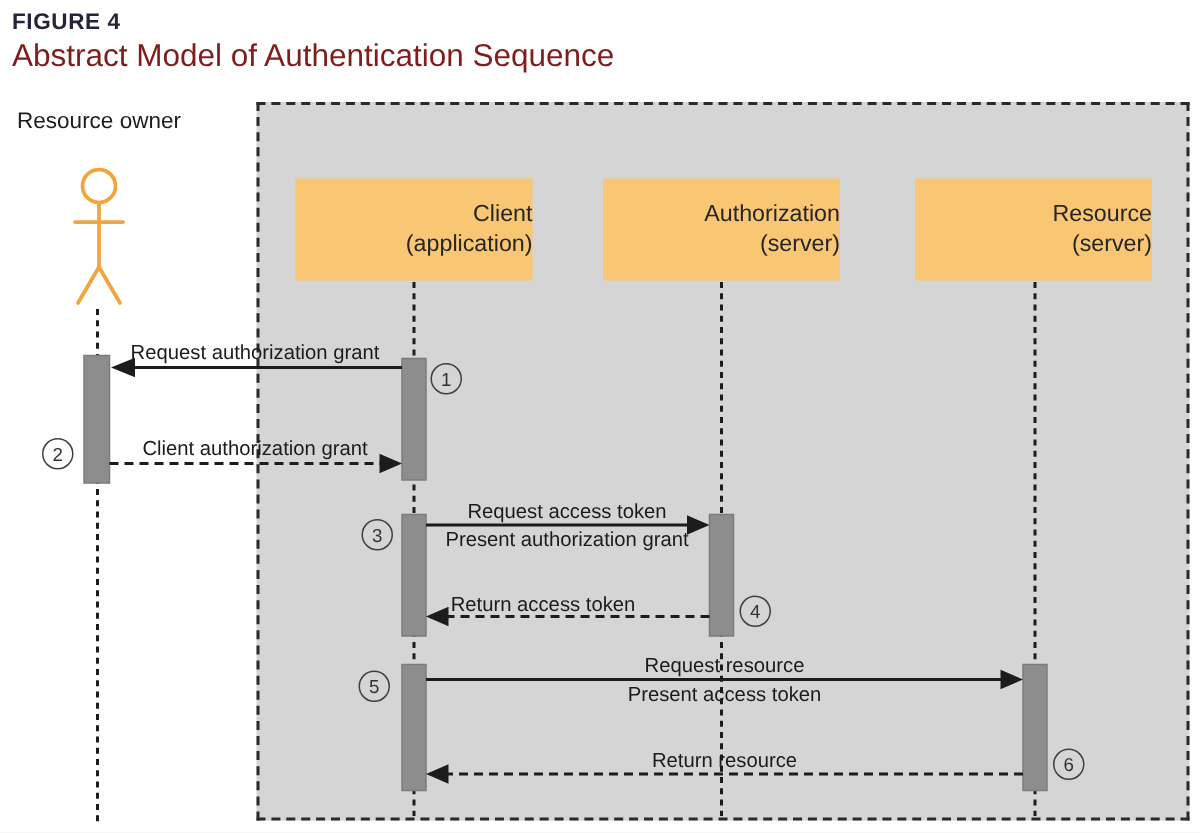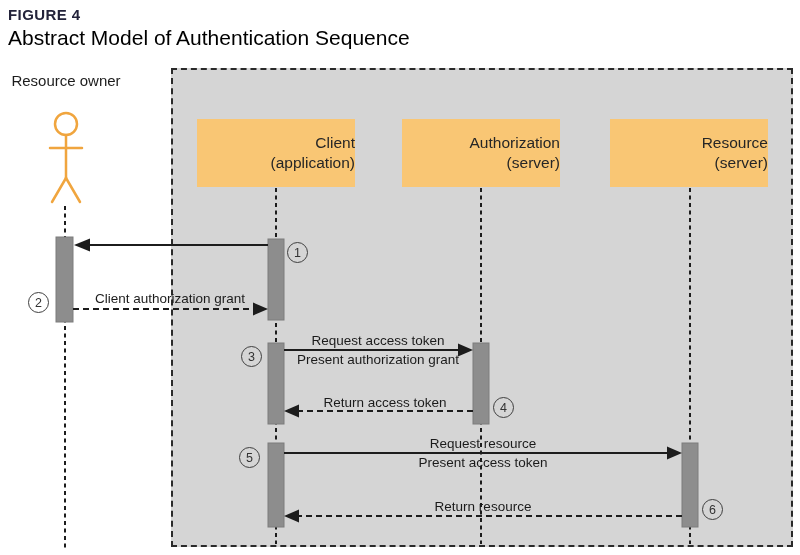--- a/index.html
+++ b/index.html
@@ -12,21 +12,21 @@
     font-family: "Liberation Sans", "DejaVu Sans", sans-serif;
   }
   .figure-label {
     position: absolute; left: 8px; top: 6px;
     font-size: 15px; font-weight: 700; letter-spacing: 0.4px;
     color: #23233a;
   }
   .figure-title {
     position: absolute; left: 8px; top: 26px;
     font-size: 21px; font-weight: 500;
-    color: #000000;
+    color: #7f1d1d;
   }
   .boundary {
     position: absolute; left: 171px; top: 68px;
     width: 622px; height: 479px;
     background: #d5d5d5;
     border: 2px dashed #2a2a2a;
     box-sizing: border-box;
   }
   .actor-label {
     position: absolute; left: 0px; top: 72px; width: 132px;
@@ -44,21 +44,21 @@
   .pbox.auth   { left: 402px; }
   .pbox.res    { left: 610px; }
   .msg {
     position: absolute; transform: translateX(-50%);
     font-size: 13.5px; color: #1b1b1b; white-space: nowrap;
   }
   .m1  { left: 170px; top: 227px; }
   .m2  { left: 170px; top: 291px; }
   .m3a { left: 378px; top: 333px; }
   .m3b { left: 378px; top: 352px; }
-  .m4  { left: 385px; top: 395px; }
+  .m4  { left: 362px; top: 395px; }
   .m5a { left: 483px; top: 436px; }
   .m5b { left: 483px; top: 455px; }
   .m6  { left: 483px; top: 499px; }
   .step {
     position: absolute; width: 21px; height: 21px;
     border: 1.5px solid #3f3f3f; border-radius: 50%;
     box-sizing: border-box;
     display: flex; align-items: center; justify-content: center;
     font-size: 12.5px; color: #333333; background: transparent;
   }
@@ -137,20 +137,21 @@
   </div>
   <div class="pbox auth">
     <div>Authorization</div>
     <div>(server)</div>
   </div>
   <div class="pbox res">
     <div>Resource</div>
     <div>(server)</div>
   </div>
 
+  <div class="msg m1">Request authorization grant</div>
   <div class="msg m2">Client authorization grant</div>
   <div class="msg m3a">Request access token</div>
   <div class="msg m3b">Present authorization grant</div>
   <div class="msg m4">Return access token</div>
   <div class="msg m5a">Request resource</div>
   <div class="msg m5b">Present access token</div>
   <div class="msg m6">Return resource</div>
 
   <div class="step c1">1</div>
   <div class="step c2">2</div>

